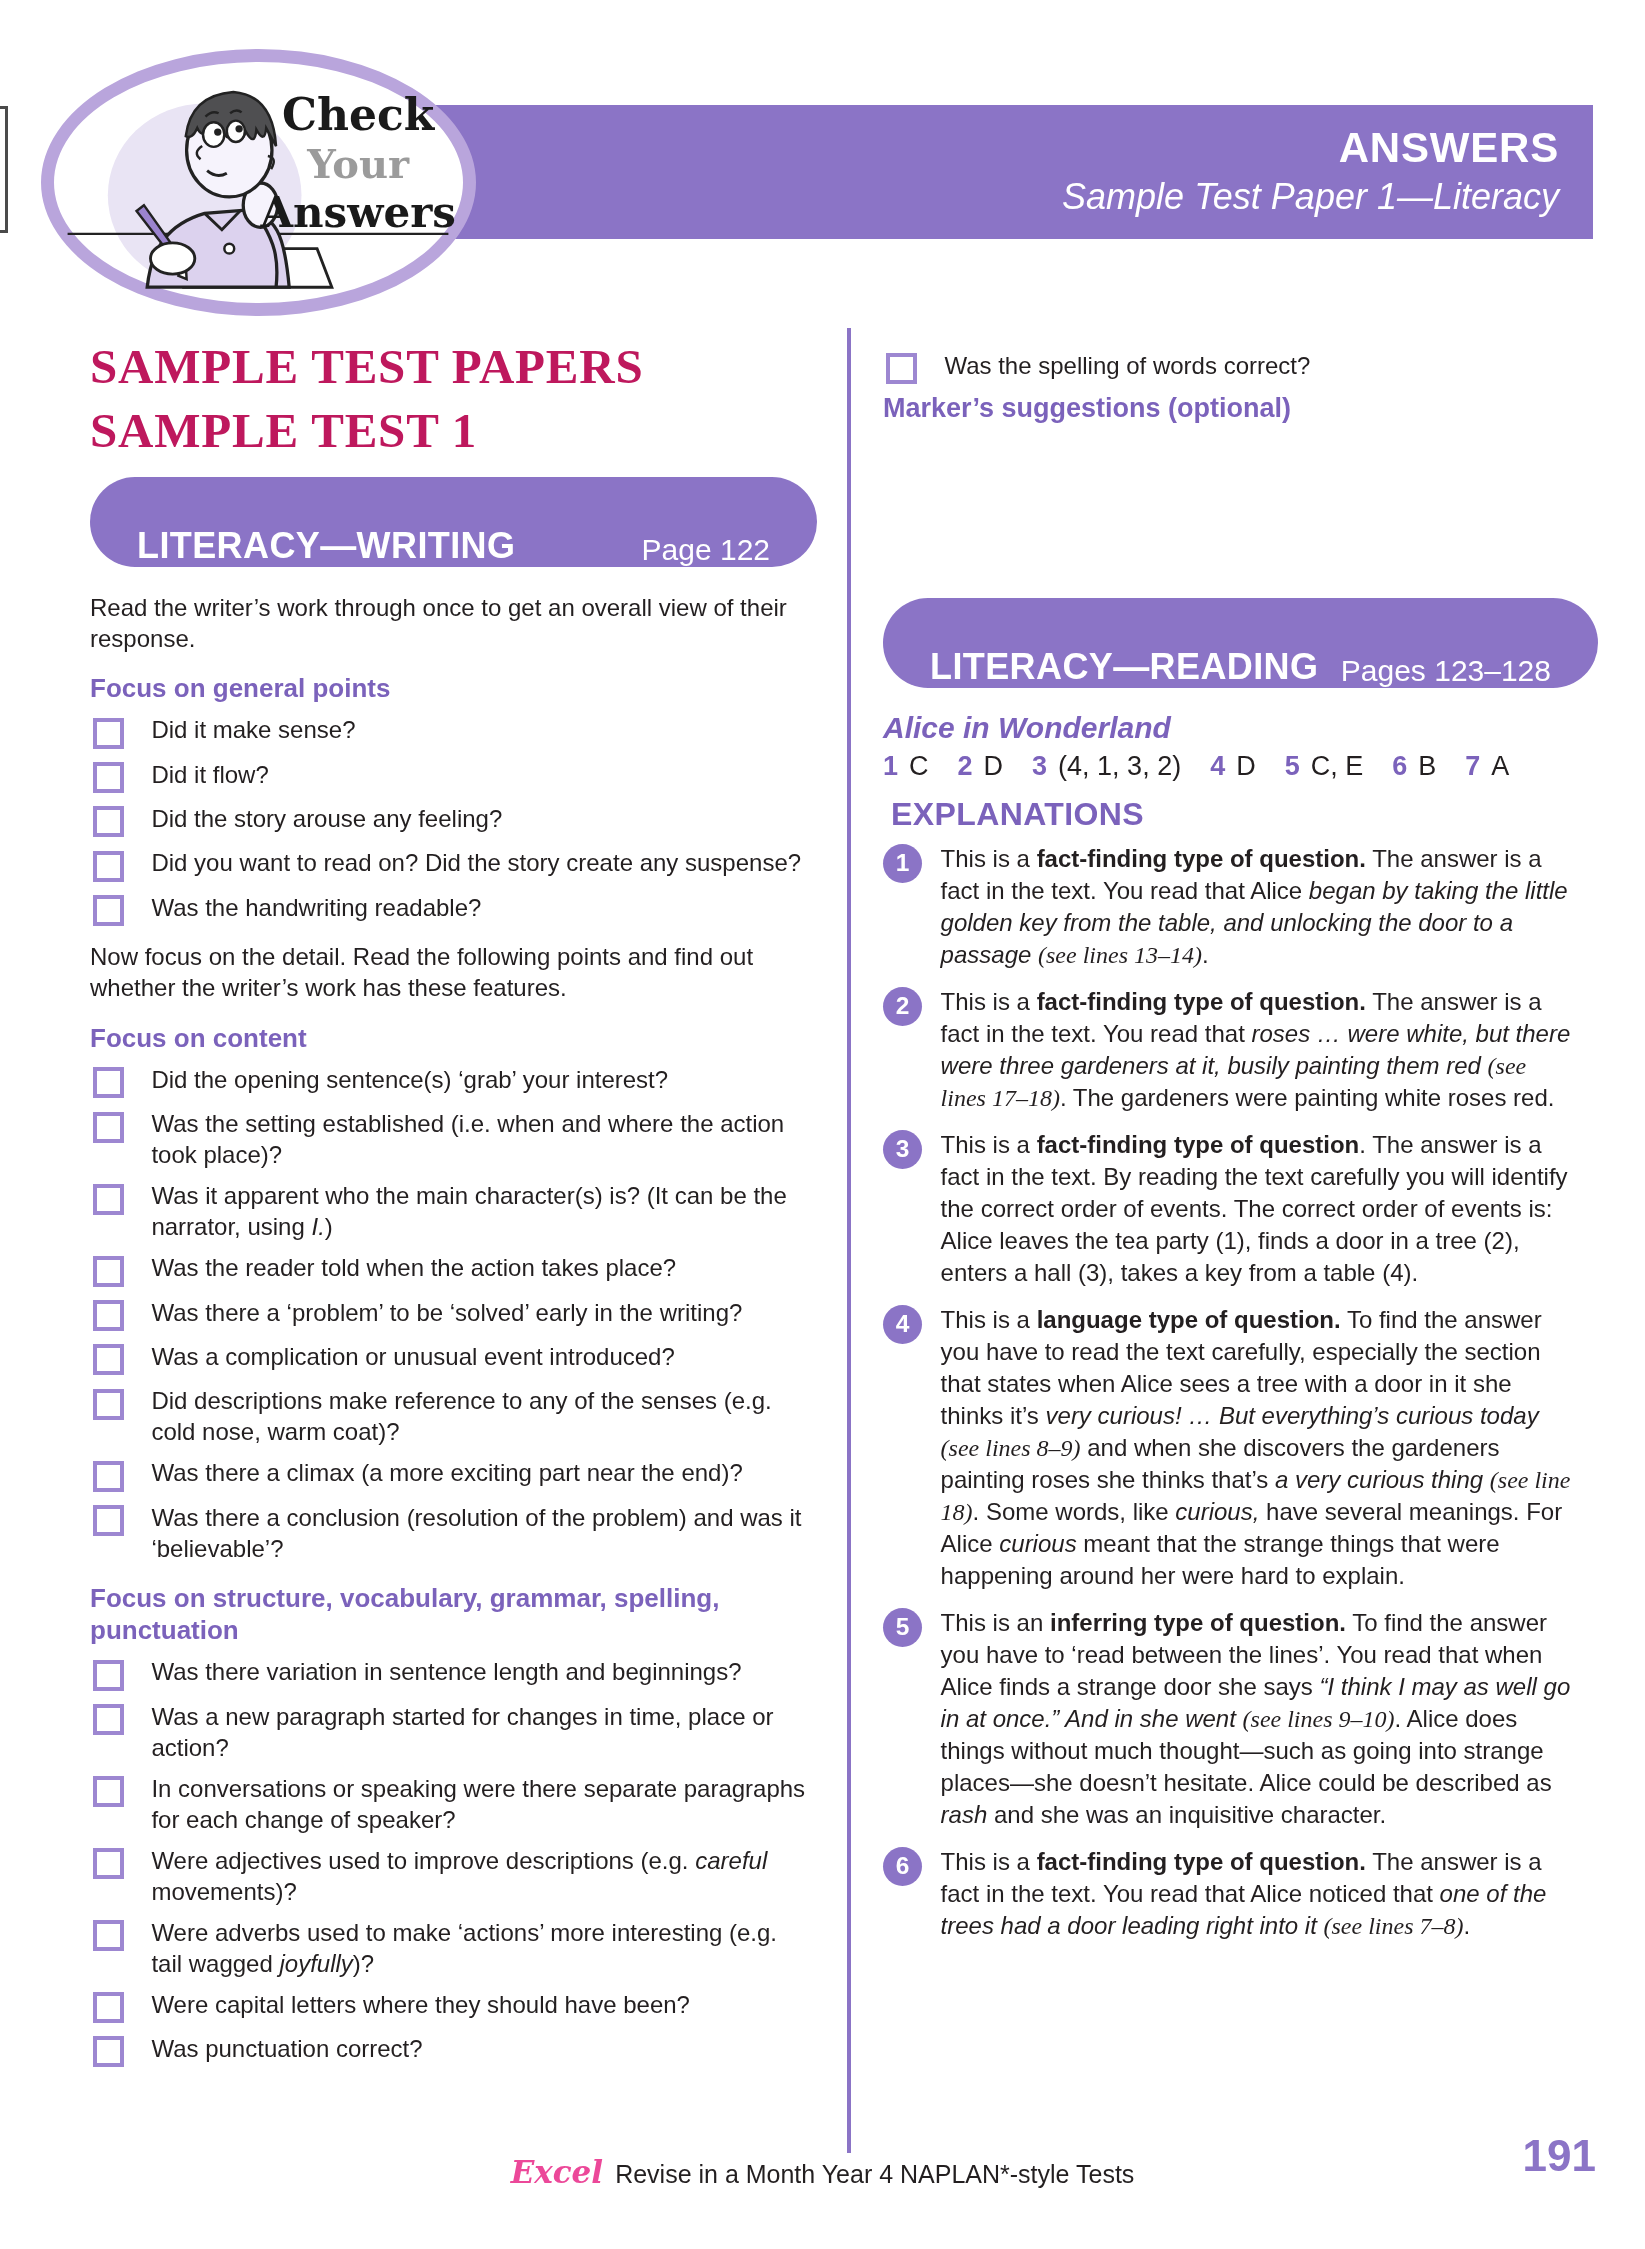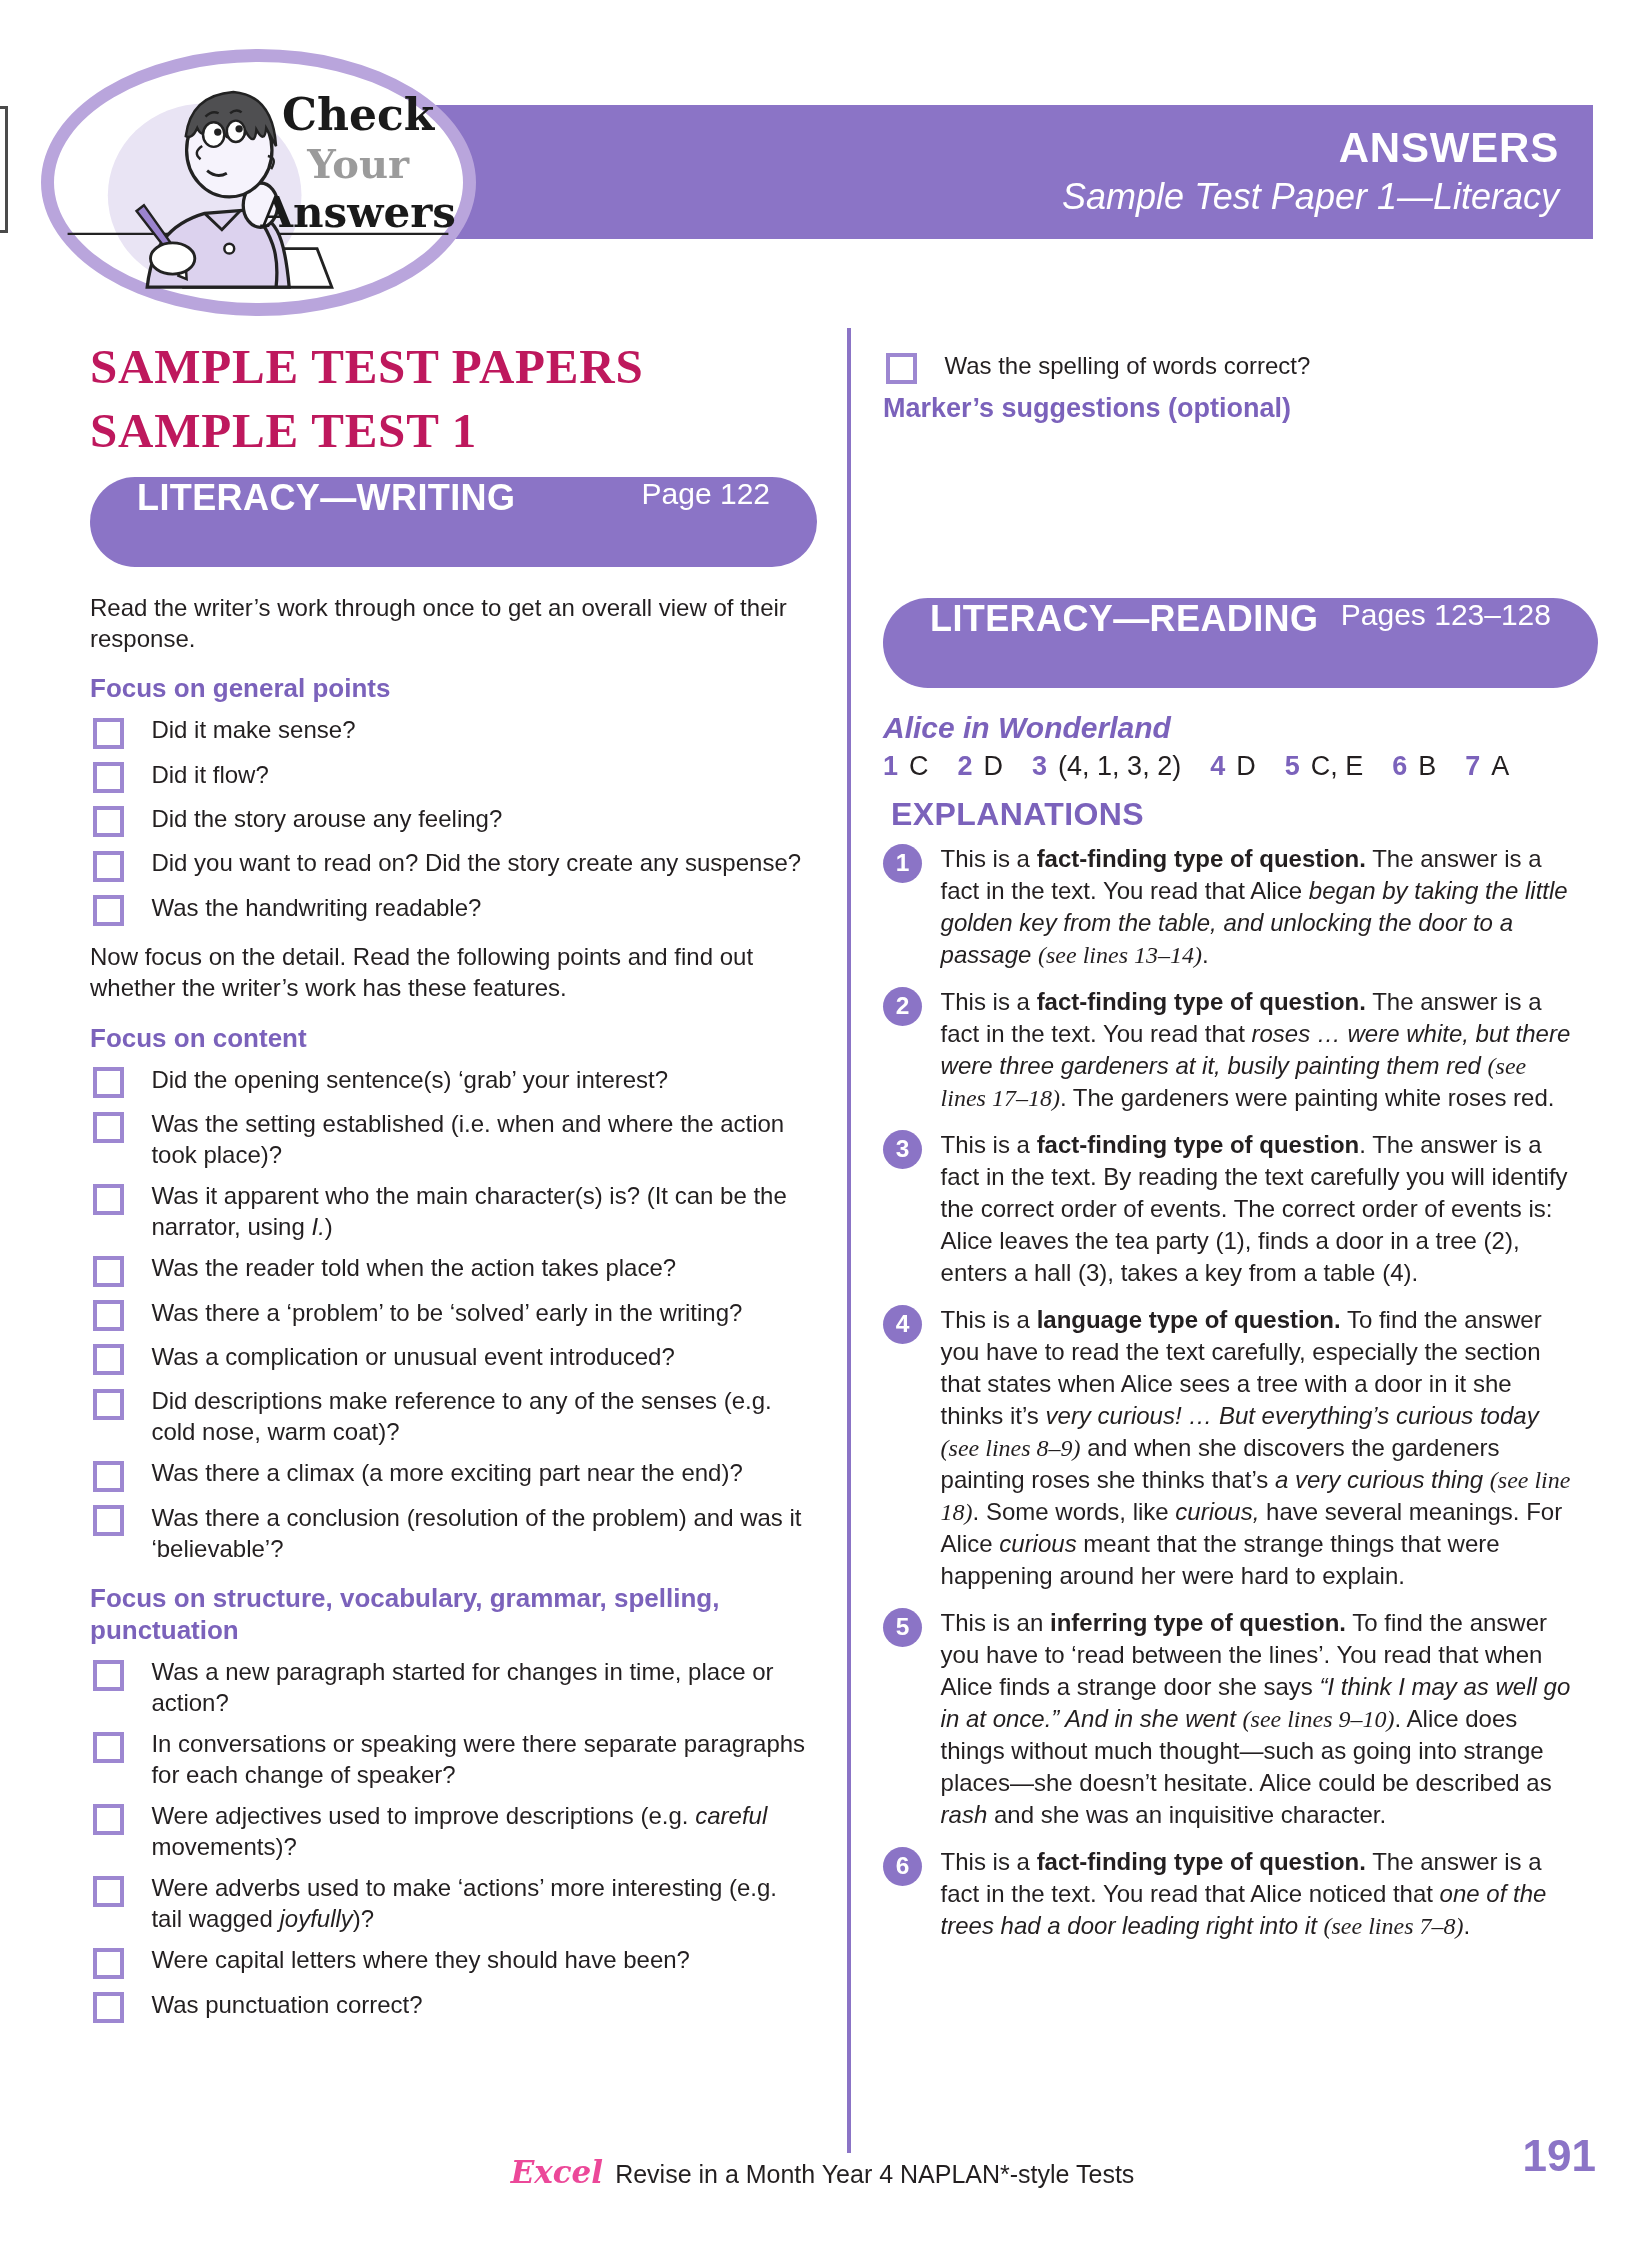--- a/index.html
+++ b/index.html
@@ -27,21 +27,21 @@
 
   
   .divider{position:absolute;left:847px;top:328px;width:4.2px;height:1825px;background:#8b74c6;}
   .col-left{position:absolute;left:90px;top:340px;width:727px;}
   .col-right{position:absolute;left:883px;top:340px;width:715px;}
 
   .display-heading{font-family:"Liberation Serif",serif;font-weight:bold;color:#be185d;
       font-size:49px;line-height:54px;letter-spacing:0.8px;margin:0 0 10px 0;}
   .display-heading.second{margin-bottom:18.6px;}
 
-  .pill-banner{height:90px;border-radius:45px;background:#8b74c6;display:flex;align-items:flex-start;
+  .pill-banner{height:90px;border-radius:45px;background:#8b74c6;display:flex;align-items:flex-end;
       justify-content:space-between;padding:0 47px;box-sizing:border-box;color:#fff;gap:7px;}
   .pill-title{font-weight:bold;font-size:36px;letter-spacing:0.4px;}
   .pill-page{font-size:30px;}
 
   .intro-para{font-size:24px;line-height:31px;margin:0;}
   .intro-block{margin-top:25px;}
 
   .sec-heading{color:#7b62bb;font-weight:bold;font-size:26px;line-height:32px;margin:18.6px 0 5px;}
   .check-item{display:flex;margin:10px 0 6px;}
   .checkbox{flex:0 0 auto;width:23px;height:23px;border:4.2px solid #9d87d1;margin:3.4px 27px 0 3.4px;
@@ -197,20 +197,24 @@
         <div class="check-item">
           <span class="checkbox"></span>
           <span class="check-text"><span>Was there a conclusion (resolution of the problem) and was it ‘believable’?</span></span>
         </div>
       </div>
 
     <div class="sec-heading">Focus on structure, vocabulary, grammar, spelling, punctuation</div>
     <div>
         <div class="check-item">
           <span class="checkbox"></span>
+          <span class="check-text"><span>Was there variation in sentence length and beginnings?</span></span>
+        </div>
+        <div class="check-item">
+          <span class="checkbox"></span>
           <span class="check-text"><span>Was a new paragraph started for changes in time, place or action?</span></span>
         </div>
         <div class="check-item">
           <span class="checkbox"></span>
           <span class="check-text"><span>In conversations or speaking were there separate paragraphs for each change of speaker?</span></span>
         </div>
         <div class="check-item">
           <span class="checkbox"></span>
           <span class="check-text"><span>Were adjectives used to improve descriptions (e.g. </span><span class="seg-i">careful</span><span> movements)?</span></span>
         </div>

